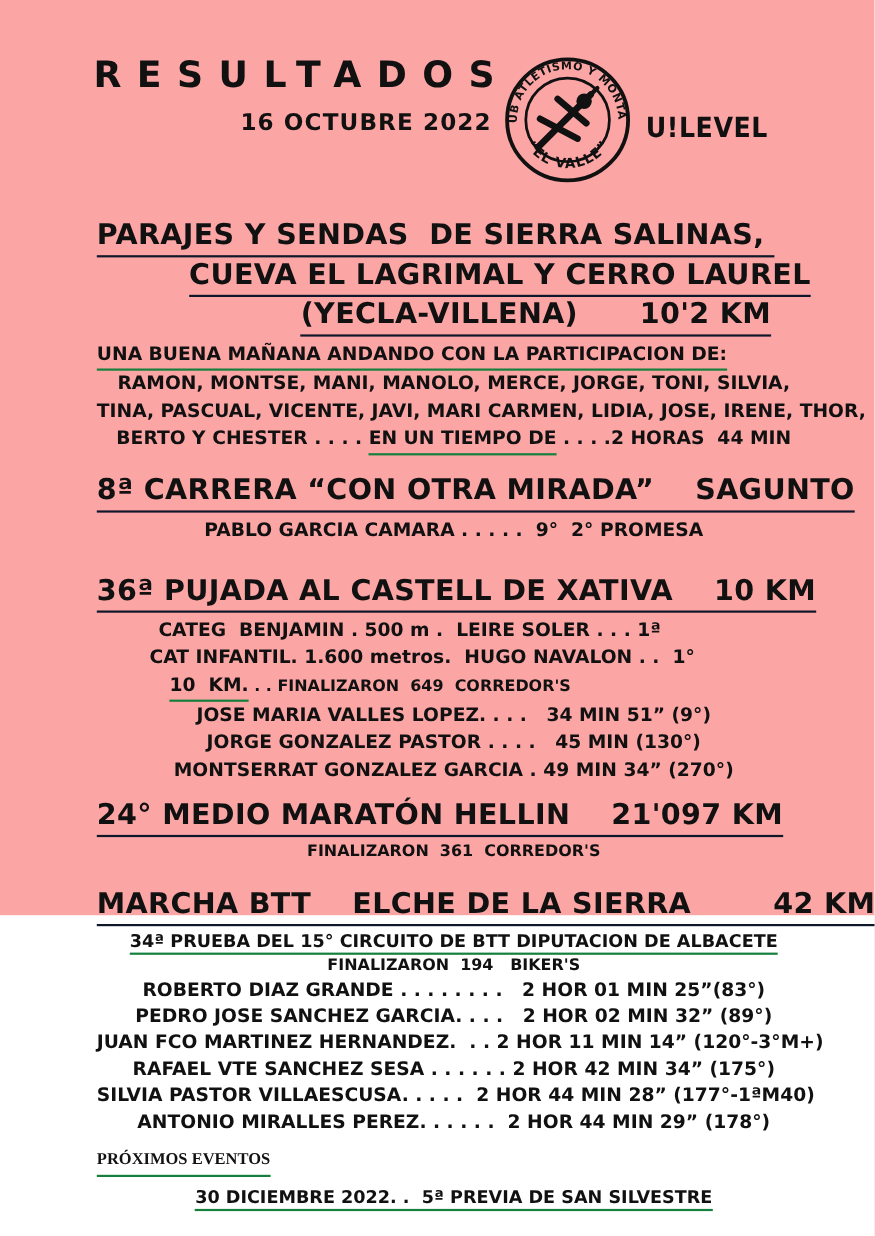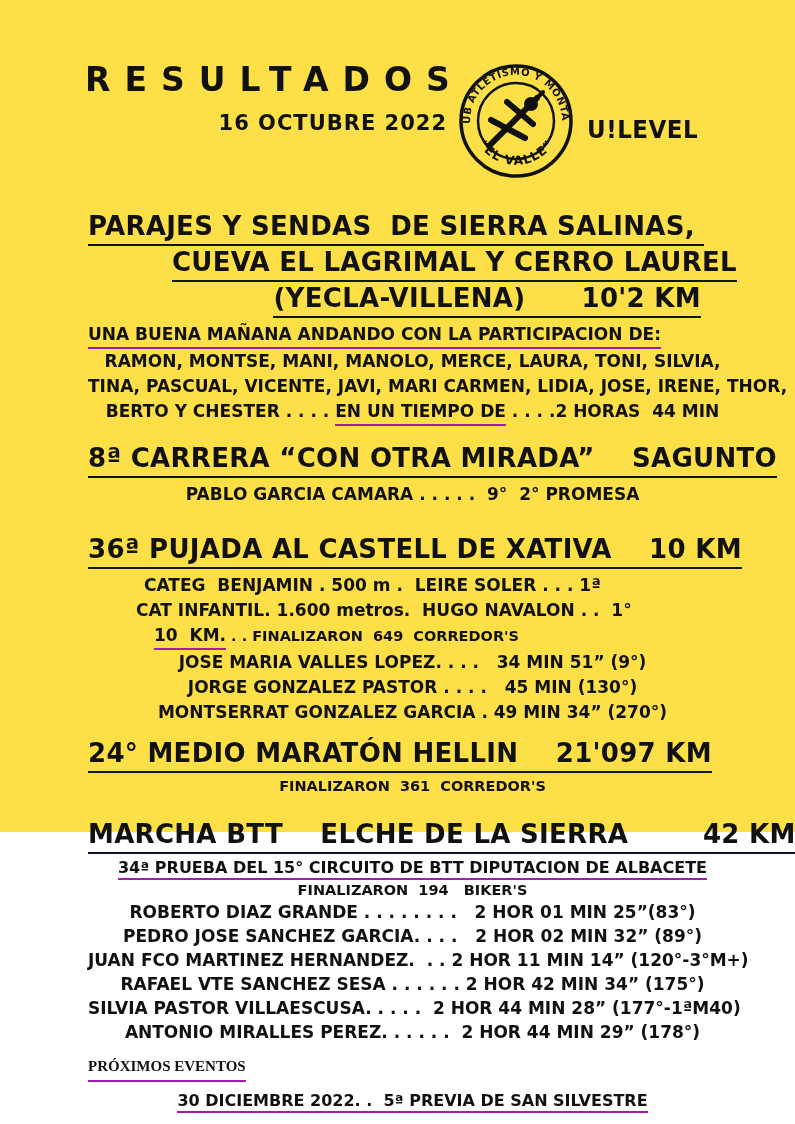--- a/index.html
+++ b/index.html
@@ -3,39 +3,39 @@
 <meta charset="utf-8">
 <style>
   * { margin:0; padding:0; box-sizing:border-box; }
   html,body { background:#ffffff; }
   body {
     width:795px; height:1124px; overflow:hidden;
     color:#111111;
     font-family:"DejaVu Sans","Liberation Sans",sans-serif;
     font-weight:bold;
   }
-  .page { position:relative; width:795px; height:832px; padding-top:60px; background:#fde047; }
+  .page { position:relative; width:795px; height:832px; padding-top:48px; background:#fca5a5; }
 
   
   .header { display:flex; align-items:flex-start; margin-left:85px; }
   .titles { width:362px; flex:0 0 auto; }
   .title-main { font-size:33px; letter-spacing:14px; white-space:pre; line-height:40px; }
   .title-date { font-size:21px; letter-spacing:1px; white-space:pre; line-height:38px; text-align:right; margin-top:4px; }
   .logo { flex:0 0 auto; margin-left:10px; margin-top:2px; }
   .brand { font-size:23px; letter-spacing:0.5px; margin-left:12px; margin-top:56px; transform:scaleY(1.1); white-space:pre; }
 
   
   .col { margin-left:88px; width:649px; }
   .h1 { font-size:26px; line-height:33px; white-space:pre; letter-spacing:0.3px; }
   .line { font-size:17px; line-height:25px; white-space:pre; }
   .small { font-size:14.5px; line-height:20px; white-space:pre; }
   .ta-c { text-align:center; }
   .ta-r { text-align:right; }
   .u  { display:inline-block; border-bottom:2px solid #0f172a; padding-bottom:1px; }
-  .u2 { display:inline-block; border-bottom:2px solid #a21caf; }
+  .u2 { display:inline-block; border-bottom:2px solid #15803d; }
   .sec1 { margin-top:30px; }
   .sec2 { margin-top:16px; }
   .sec3 { margin-top:26px; }
   .sec4 { margin-top:12px; }
   .sec5 { margin-top:22px; }
   .sec6 { margin-top:8px; }
   .ind-a { margin-left:56px; }
   .ind-b { margin-left:48px; }
   .ind-c { margin-left:66px; }
   .gap-r { padding-right:36px; }
@@ -72,21 +72,21 @@
       </g>
     </svg>
     <div class="brand">U!LEVEL</div>
   </div>
 
   <div class="col sec1">
     <div class="h1"><span class="u">PARAJES Y SENDAS  DE SIERRA SALINAS, </span></div>
     <div class="h1 ta-r"><span class="u">CUEVA EL LAGRIMAL Y CERRO LAUREL</span></div>
     <div class="h1 ta-r gap-r"><span class="u">(YECLA-VILLENA)      10'2 KM</span></div>
     <div class="line" style="margin-top:4px"><span class="u2">UNA BUENA MAÑANA ANDANDO CON LA PARTICIPACION DE:</span></div>
-    <div class="line ta-c">RAMON, MONTSE, MANI, MANOLO, MERCE, LAURA, TONI, SILVIA,</div>
+    <div class="line ta-c">RAMON, MONTSE, MANI, MANOLO, MERCE, JORGE, TONI, SILVIA,</div>
     <div class="line ta-c">TINA, PASCUAL, VICENTE, JAVI, MARI CARMEN, LIDIA, JOSE, IRENE, THOR,</div>
     <div class="line ta-c"><span>BERTO Y CHESTER . . . . </span><span class="u2">EN UN TIEMPO DE</span><span> . . . .2 HORAS  44 MIN</span></div>
   </div>
 
   <div class="col sec2">
     <div class="h1"><span class="u">8ª CARRERA “CON OTRA MIRADA”    SAGUNTO</span></div>
     <div class="line ta-c" style="margin-top:4px">PABLO GARCIA CAMARA . . . . .  9°  2° PROMESA</div>
   </div>
 
   <div class="col sec3">

